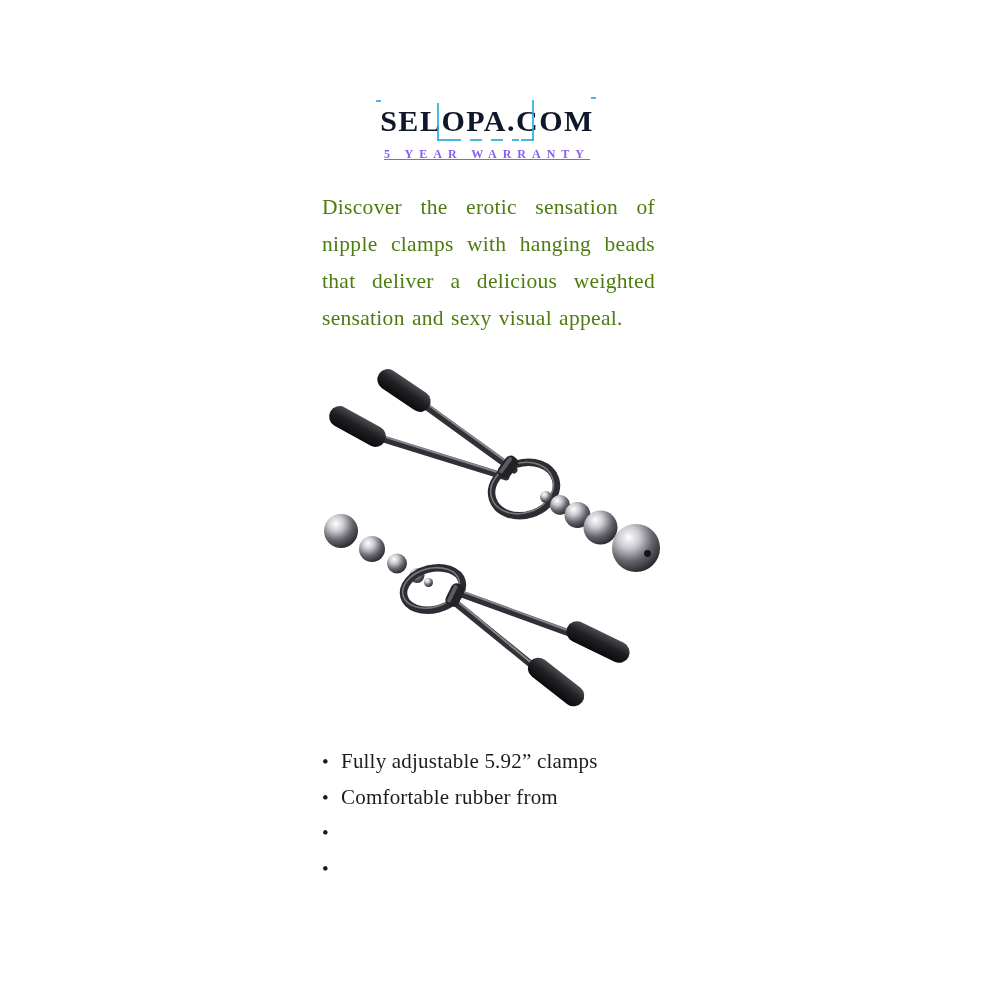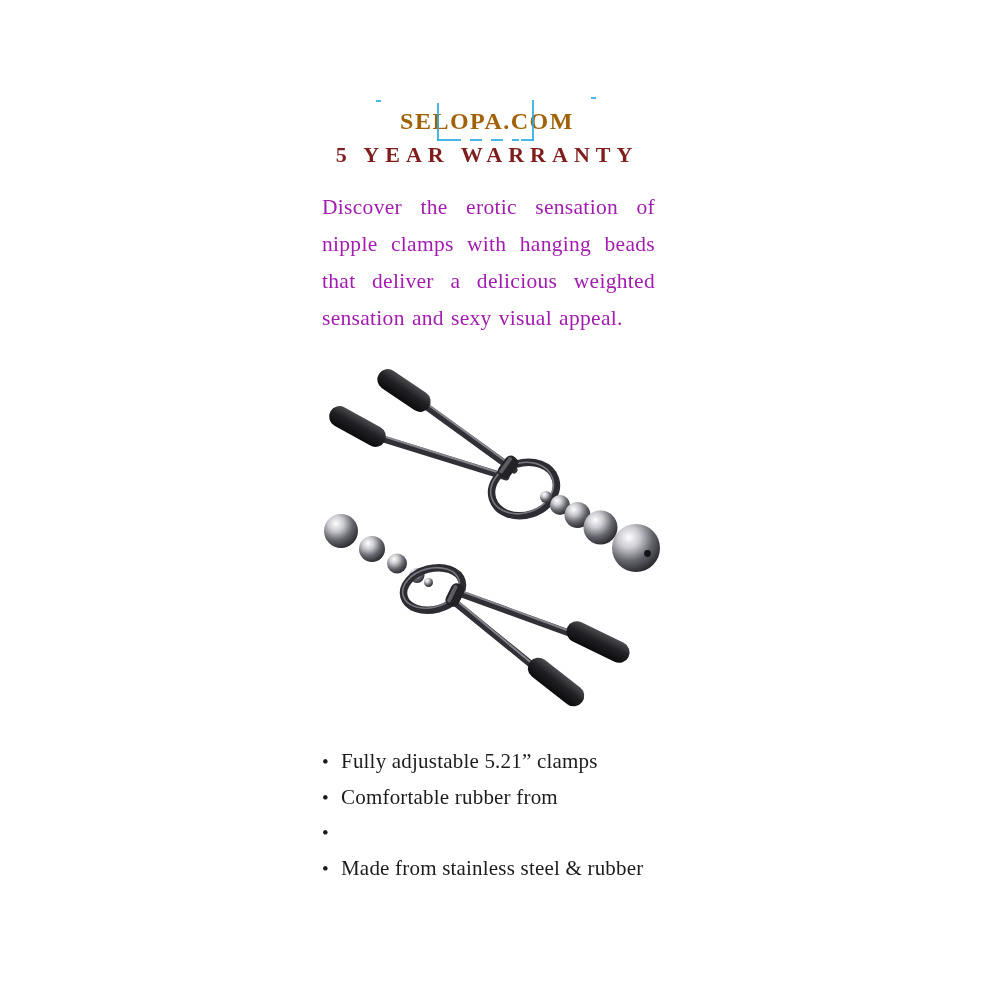--- a/index.html
+++ b/index.html
@@ -2,31 +2,31 @@
 <html><head>
 <meta charset="utf-8">
 <style>
   html,body{margin:0;padding:0;background:#ffffff;}
   .canvas{
     position:relative;width:1000px;height:1000px;background:#ffffff;overflow:hidden;
     font-family:"Liberation Serif","DejaVu Serif",serif;color:#1d1d1d;
   }
   
   .header{position:absolute;left:287px;top:104px;width:400px;text-align:center;}
-  .logo{font-size:24px;line-height:34px;font-weight:bold;letter-spacing:1.5px;color:#a16207;white-space:nowrap;}
-  .warranty{margin-top:7px;font-size:22px;line-height:19px;font-weight:bold;letter-spacing:6px;color:#7f1d1d;white-space:nowrap;}
+  .logo{font-size:30px;line-height:34px;font-weight:bold;letter-spacing:1.5px;color:#0f172a;white-space:nowrap;}
+  .warranty{margin-top:7px;font-size:12px;line-height:19px;font-weight:bold;letter-spacing:6px;color:#8b5cf6;white-space:nowrap;text-decoration:underline;}
   
   .gm{position:absolute;background:#29abe2;opacity:0.85;}
   .gm-dash-row{position:absolute;left:449px;top:139px;width:70px;height:2px;opacity:0.85;
     background:repeating-linear-gradient(90deg,#29abe2 0 12px,transparent 12px 21px);}
   
   .description{
     position:absolute;left:322px;top:189px;width:333px;
     font-size:21.5px;line-height:37px;text-align:justify;text-justify:inter-word;
-    letter-spacing:0.3px;word-spacing:1.5px;color:#a21caf;
+    letter-spacing:0.3px;word-spacing:1.5px;color:#4d7c0f;
   }
   
   .product-svg{position:absolute;left:0;top:0;width:1000px;height:1000px;}
   
   .features{position:absolute;left:322px;top:744px;width:370px;list-style:none;margin:0;padding:0;}
   .features li{display:flex;align-items:baseline;font-size:21px;line-height:35.5px;letter-spacing:0.2px;color:#1c1c1c;}
   .features .bullet{width:19px;flex:0 0 19px;font-size:19px;}
 </style>
 </head>
 <body>
@@ -117,28 +117,27 @@
       </g>
       <g transform="rotate(38 556 682)">
         <rect x="523" y="671.5" width="66" height="21" rx="10.5" fill="url(#tip)"></rect>
       </g>
     </g>
   </svg>
 
   <ul class="features">
     <li>
       <span class="bullet">•</span>
-      <span>Fully adjustable 5.21” clamps</span>
+      <span>Fully adjustable 5.92” clamps</span>
     </li>
     <li>
       <span class="bullet">•</span>
       <span>Comfortable rubber from</span>
     </li>
     <li>
       <span class="bullet">•</span>
     </li>
     <li>
       <span class="bullet">•</span>
-      <span>Made from stainless steel &amp; rubber</span>
     </li>
   </ul>
 
 </div>
 
 </body></html>

